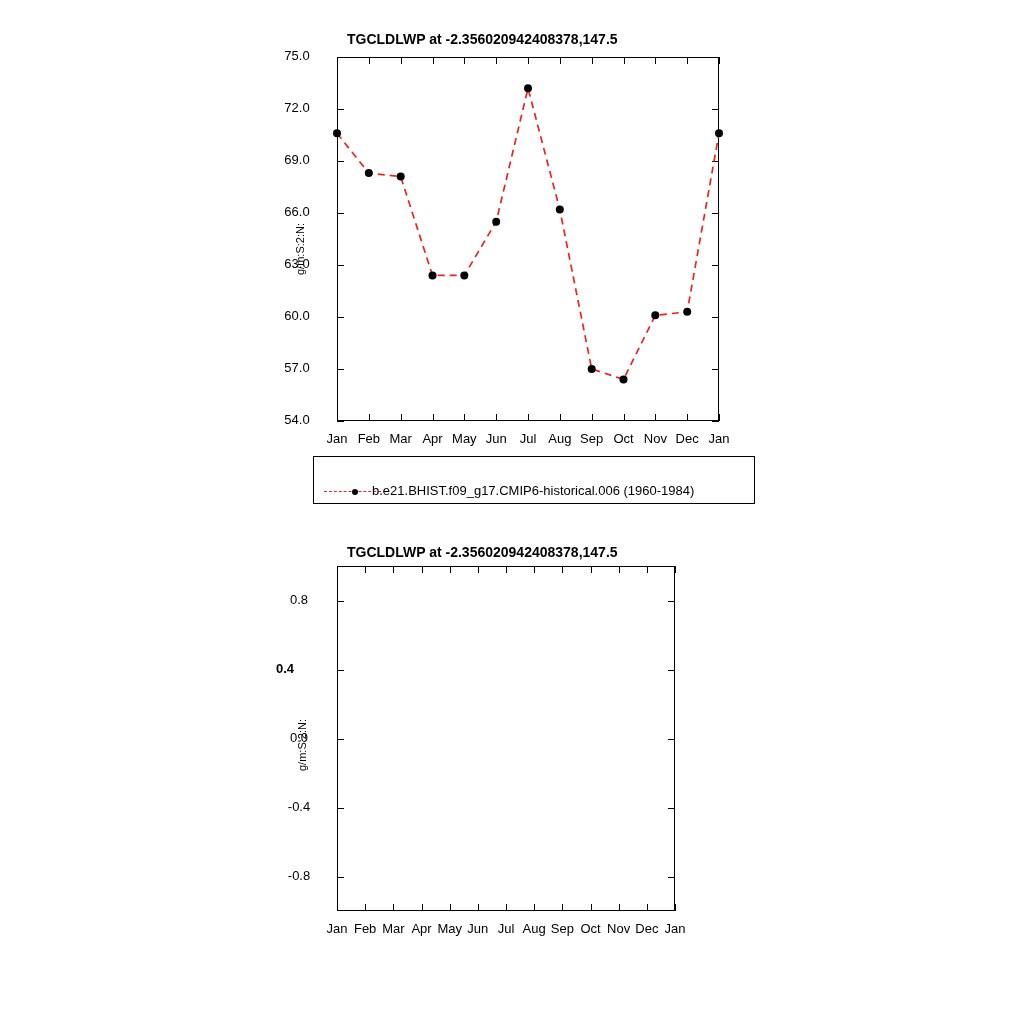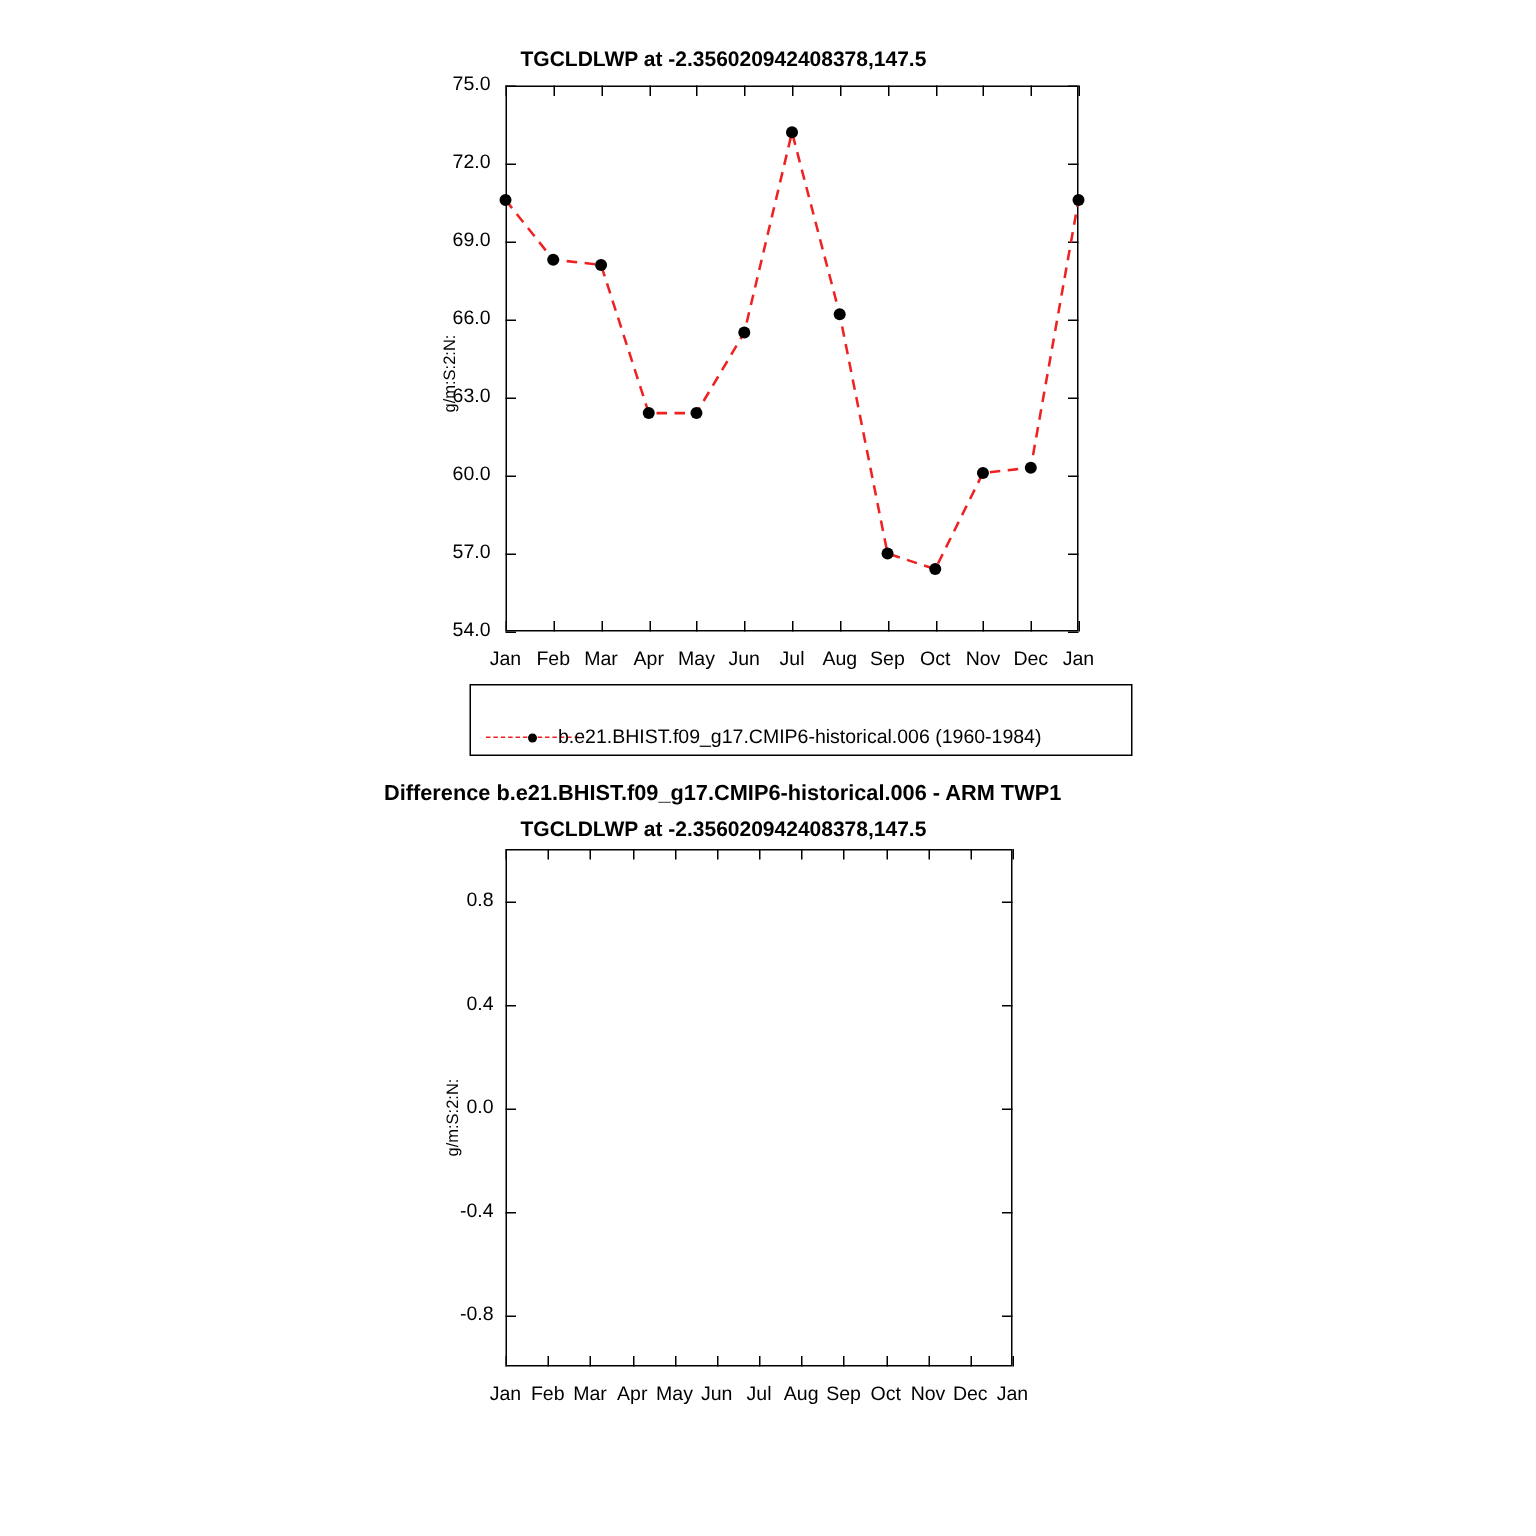--- a/index.html
+++ b/index.html
@@ -54,21 +54,21 @@
     font-size: 11px;
     white-space: nowrap;
     transform-origin: 0 0;
     transform: rotate(-90deg);
   }
   #top-ylabel { left: 294px; top: 275px; }
 
   .ytick {
     position: absolute;
     font-size: 13px;
-    text-align: right;
+    text-align: center;
     width: 60px;
     white-space: nowrap;
   }
   .xtick {
     position: absolute;
     font-size: 13px;
     text-align: center;
     width: 40px;
     white-space: nowrap;
   }
@@ -244,33 +244,32 @@
 <div id="legend">
   <div class="legend-row" style="top:23px;">
     <span class="legend-sample dashed-red"></span>
     <span class="legend-dot"></span>
     <span class="legend-label">b.e21.BHIST.f09_g17.CMIP6-historical.006 (1960-1984)</span>
   </div>
 </div>
 
 <div class="panel" id="panel-bottom">
 
-  <div class="diff-title" id="bot-title">Difference b.e21.BHIST.f09_g17.CMIP6-historical.006 - ARM TWP1</div>
 
   <div class="sub-title" id="bot-sub">TGCLDLWP at -2.356020942408378,147.5</div>
 
   <div class="plot-frame" id="bot-frame"></div>
 
   <div class="ylabel" id="bot-ylabel">g/m:S:2:N:</div>
 
   <div id="bot-yticks">
       <div class="ytick" style="left: 269px; top: 75.5px;">0.8</div>
       <div class="tickmark" style="left: 337px; top: 84.5px; width: 7px; height: 1px;"></div>
       <div class="tickmark" style="left: 668px; top: 84.5px; width: 7px; height: 1px;"></div>
-      <div class="ytick" style="left: 269px; top: 144.5px;">0.4</div>
+      <div class="ytick" style="left: 255px; top: 144.5px; font-weight: bold;">0.4</div>
       <div class="tickmark" style="left: 337px; top: 153.5px; width: 7px; height: 1px;"></div>
       <div class="tickmark" style="left: 668px; top: 153.5px; width: 7px; height: 1px;"></div>
       <div class="ytick" style="left: 269px; top: 213.5px;">0.0</div>
       <div class="tickmark" style="left: 337px; top: 222.5px; width: 7px; height: 1px;"></div>
       <div class="tickmark" style="left: 668px; top: 222.5px; width: 7px; height: 1px;"></div>
       <div class="ytick" style="left: 269px; top: 282.5px;">-0.4</div>
       <div class="tickmark" style="left: 337px; top: 291.5px; width: 7px; height: 1px;"></div>
       <div class="tickmark" style="left: 668px; top: 291.5px; width: 7px; height: 1px;"></div>
       <div class="ytick" style="left: 269px; top: 351.5px;">-0.8</div>
       <div class="tickmark" style="left: 337px; top: 360.5px; width: 7px; height: 1px;"></div>

